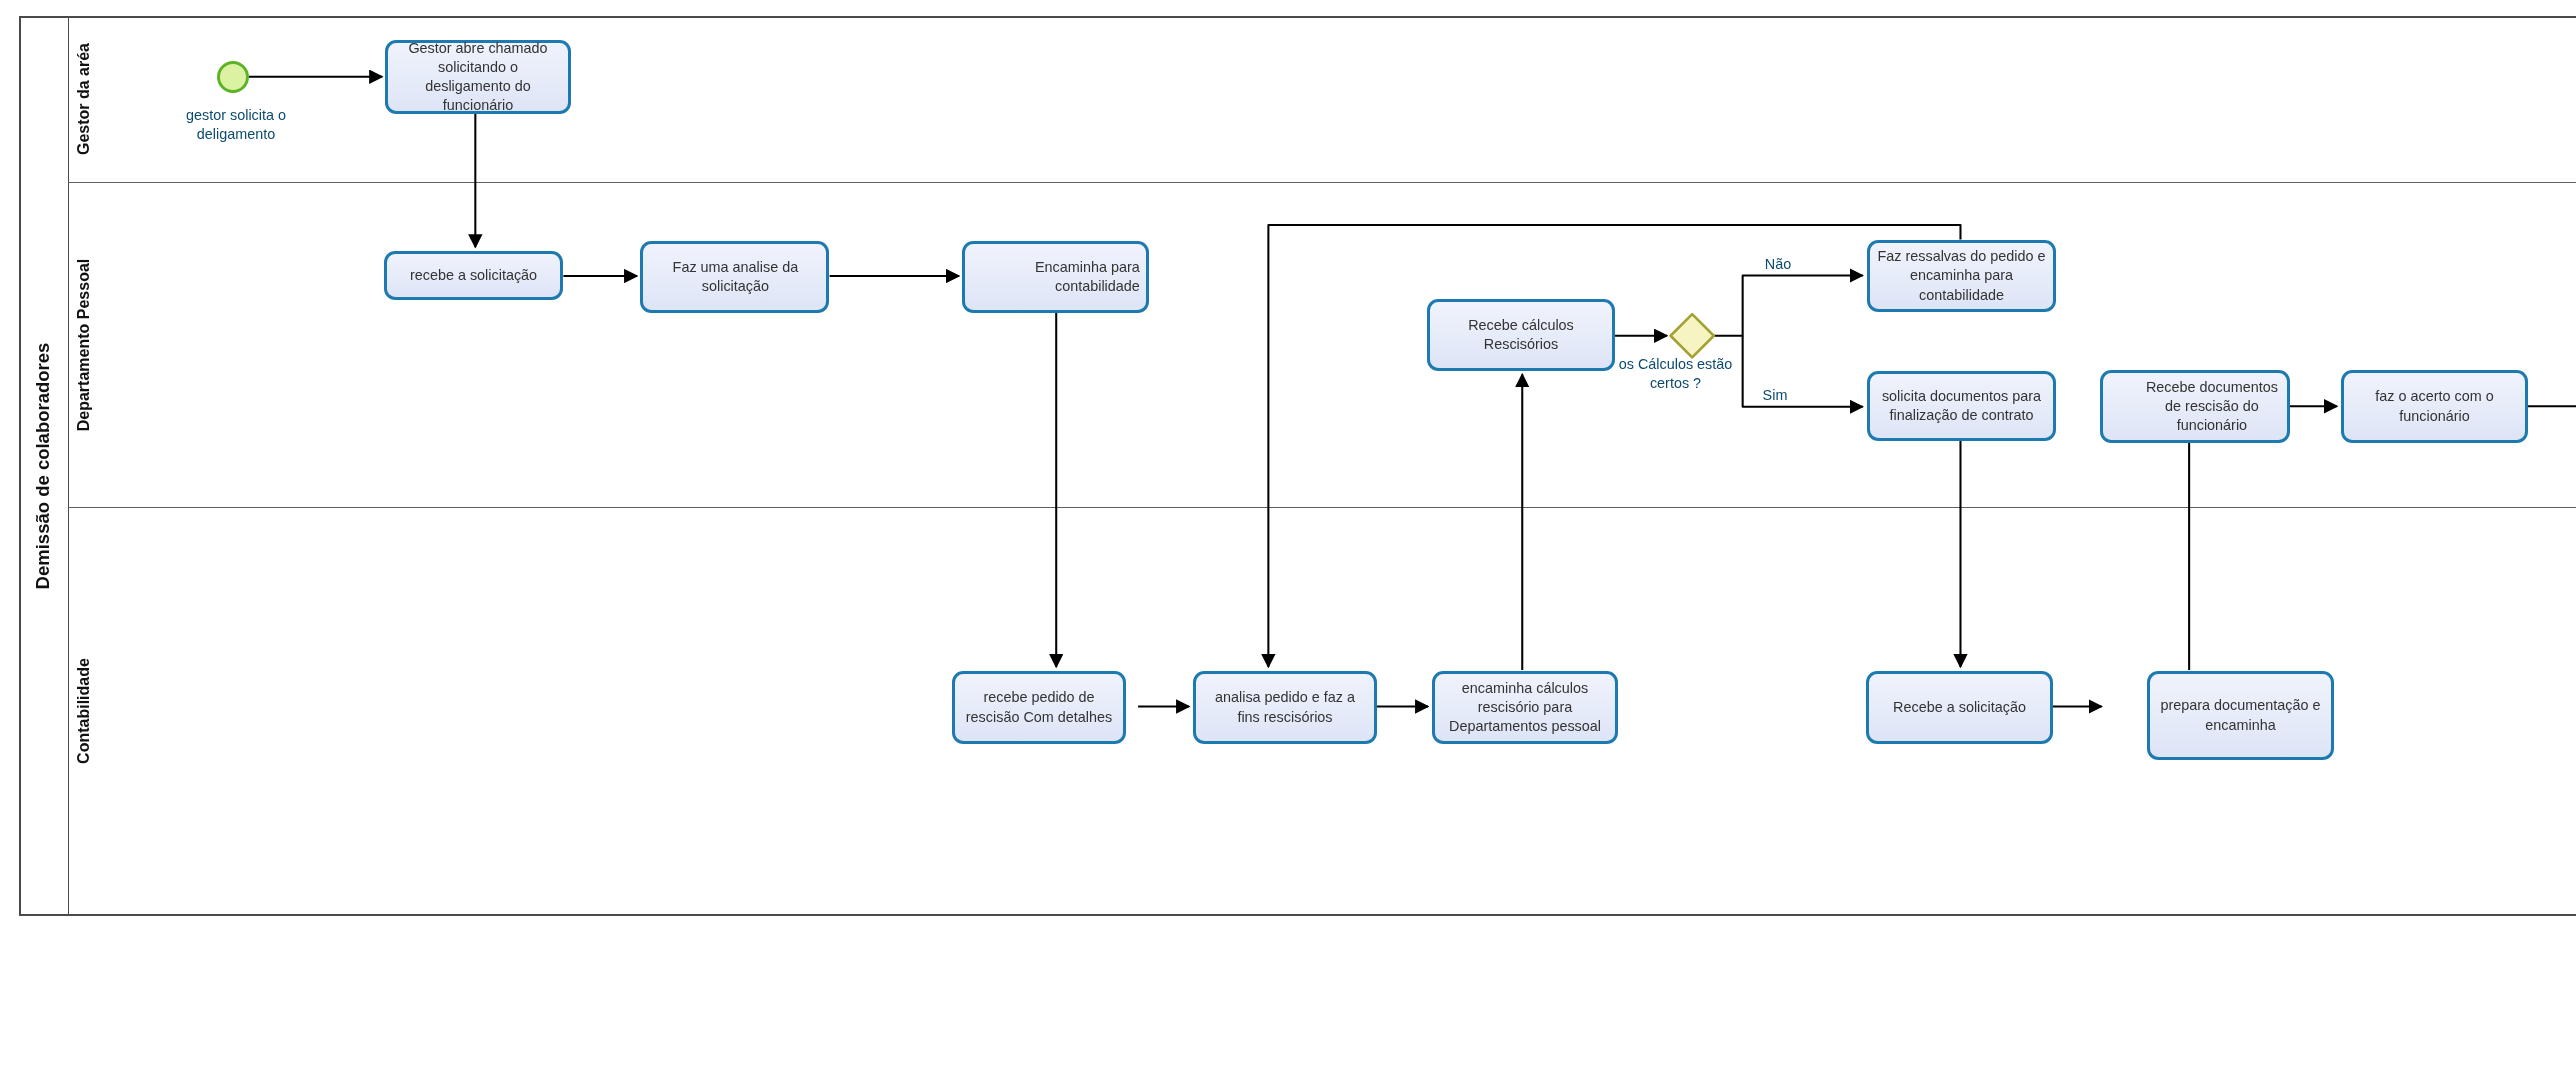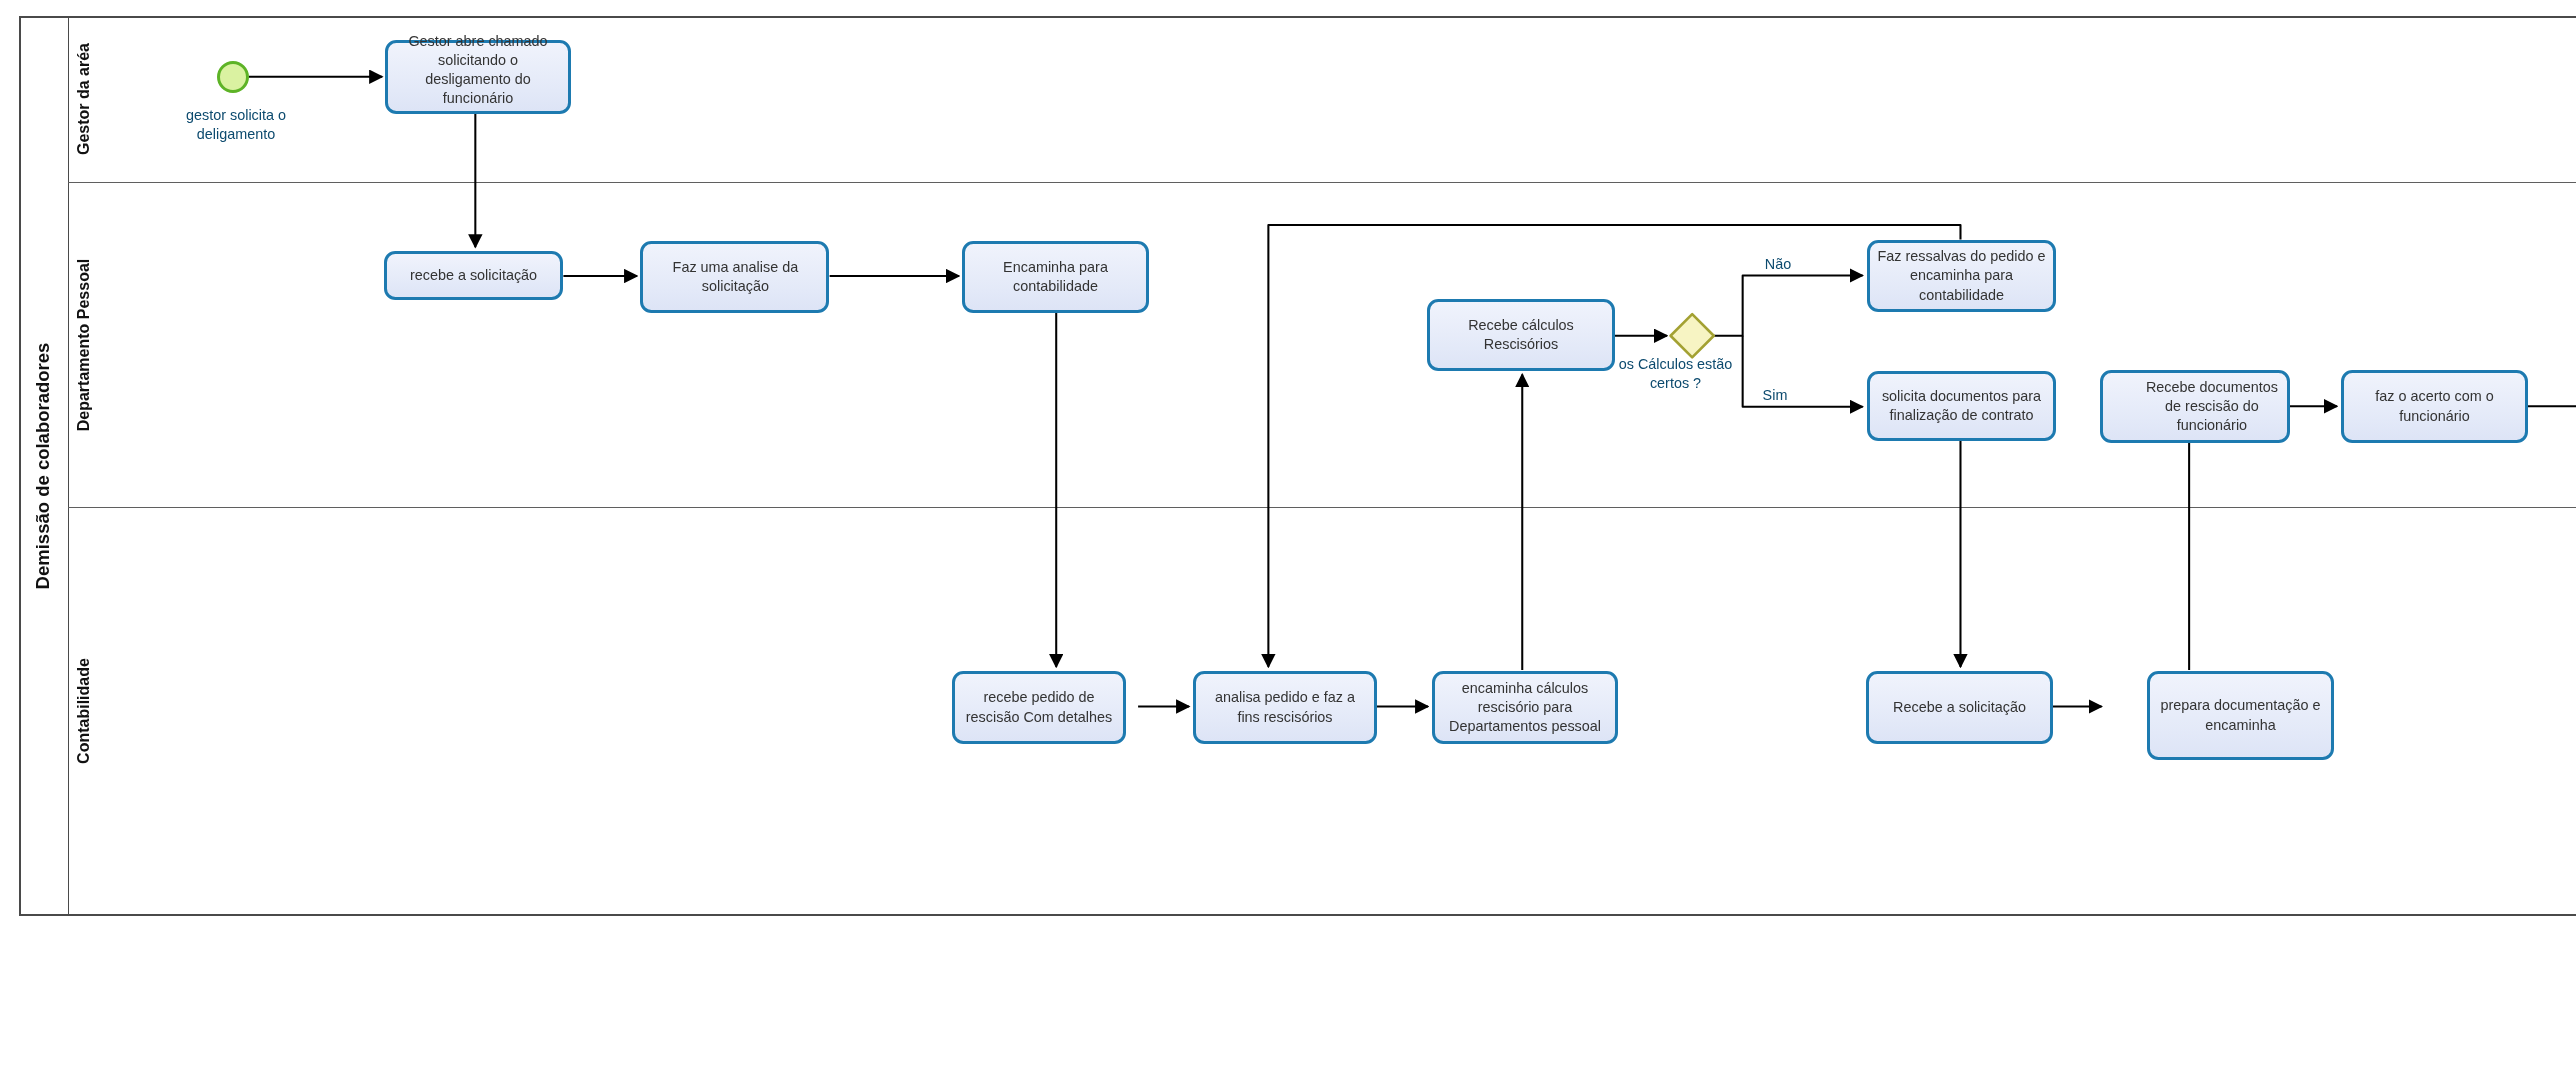--- a/index.html
+++ b/index.html
@@ -64,31 +64,31 @@
     <path class="edge" marker-end="url(#arrow)" d="M3984 1372 L4080 1372"></path>
     <path class="edge" marker-end="url(#arrow)" d="M4250 1301 L4250 725"></path>
     <path class="edge" marker-end="url(#arrow)" d="M4444 789 L4537 789"></path>
     <path class="edge" marker-end="url(#arrow)" d="M4907 789 L5036 789"></path>
     <path class="edge" marker-end="url(#arrow)" d="M5406 789 L5474 789"></path>
     <polygon points="3285,610 3327,652 3285,694 3243,652" fill="#f7f4c3" stroke="#a3a132" stroke-width="5" stroke-linejoin="round"></polygon>
   </svg>
 
   <div class="event event-start"></div>
 
-  <div class="task" style="left:385px;top:40px;width:186px;height:74px;align-items:flex-end;">
+  <div class="task" style="left:385px;top:40px;width:186px;height:74px;">
       <span>Gestor abre chamado solicitando o desligamento do funcionário</span>
     </div>
 
   <div class="task" style="left:384px;top:251px;width:179px;height:49px;">
       <span>recebe a solicitação</span>
     </div>
   <div class="task" style="left:640px;top:241px;width:189px;height:72px;padding-left:8px;">
       <span>Faz uma analise da solicitação</span>
     </div>
-  <div class="task" style="left:962px;top:241px;width:187px;height:72px;">
+  <div class="task" style="left:962px;top:241px;width:187px;height:72px;text-align:right;">
       <span>Encaminha para contabilidade</span>
     </div>
   <div class="task" style="left:1427px;top:299px;width:188px;height:72px;">
       <span>Recebe cálculos Rescisórios</span>
     </div>
   <div class="task" style="left:1867px;top:240px;width:189px;height:72px;">
       <span>Faz ressalvas do pedido e encaminha para contabilidade</span>
     </div>
   <div class="task" style="left:1867px;top:371px;width:189px;height:70px;">
       <span>solicita documentos para finalização de contrato</span>

